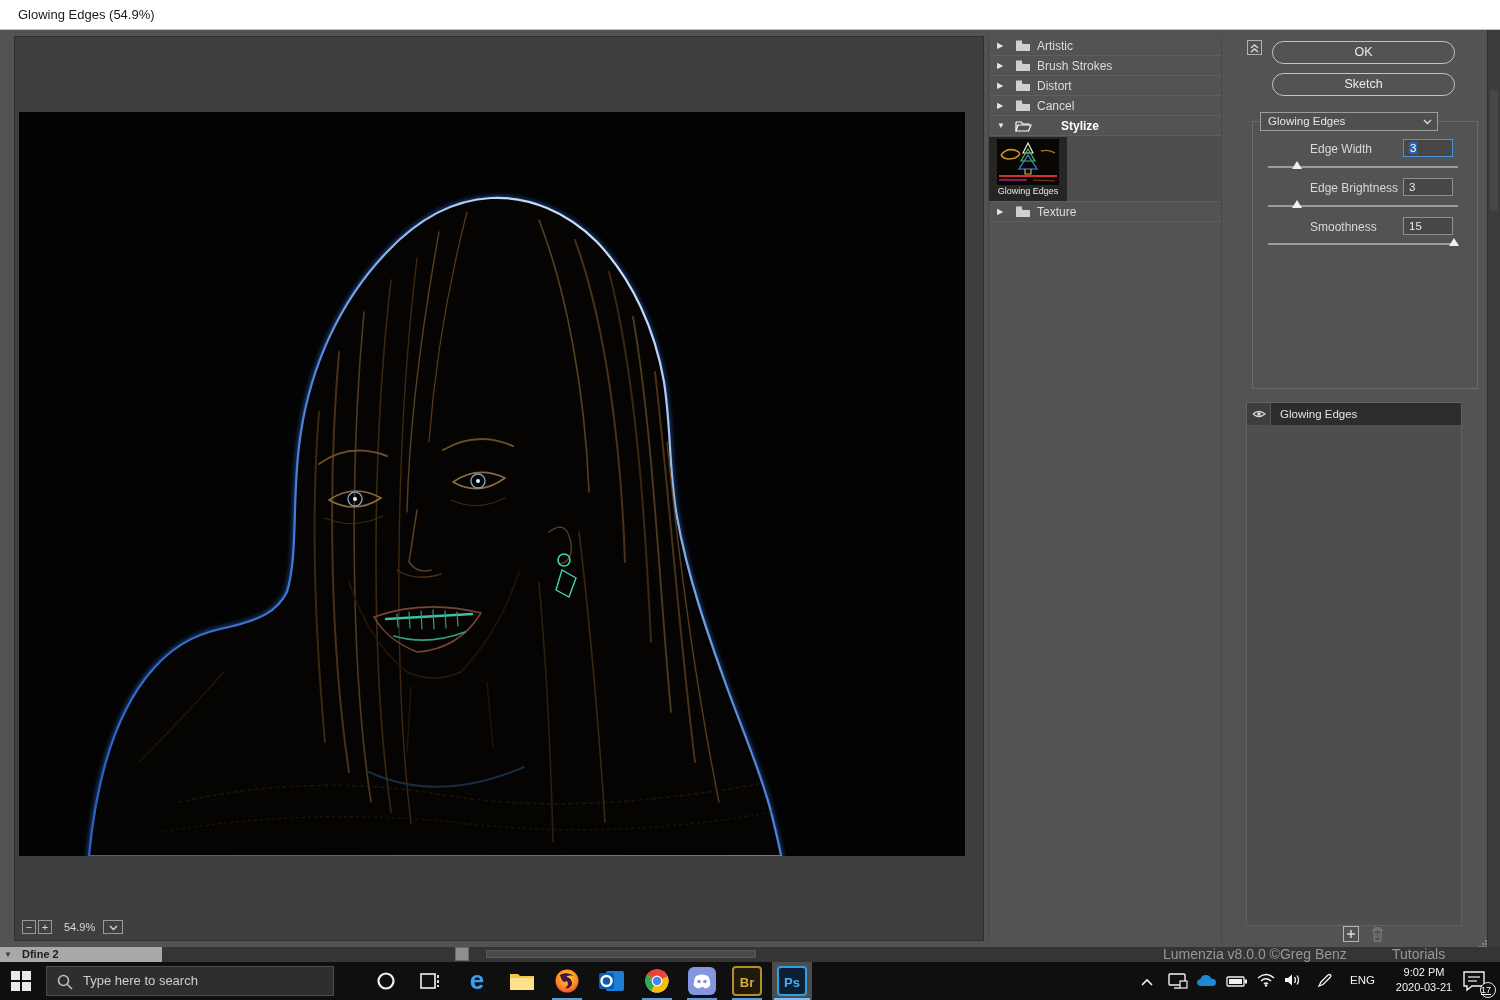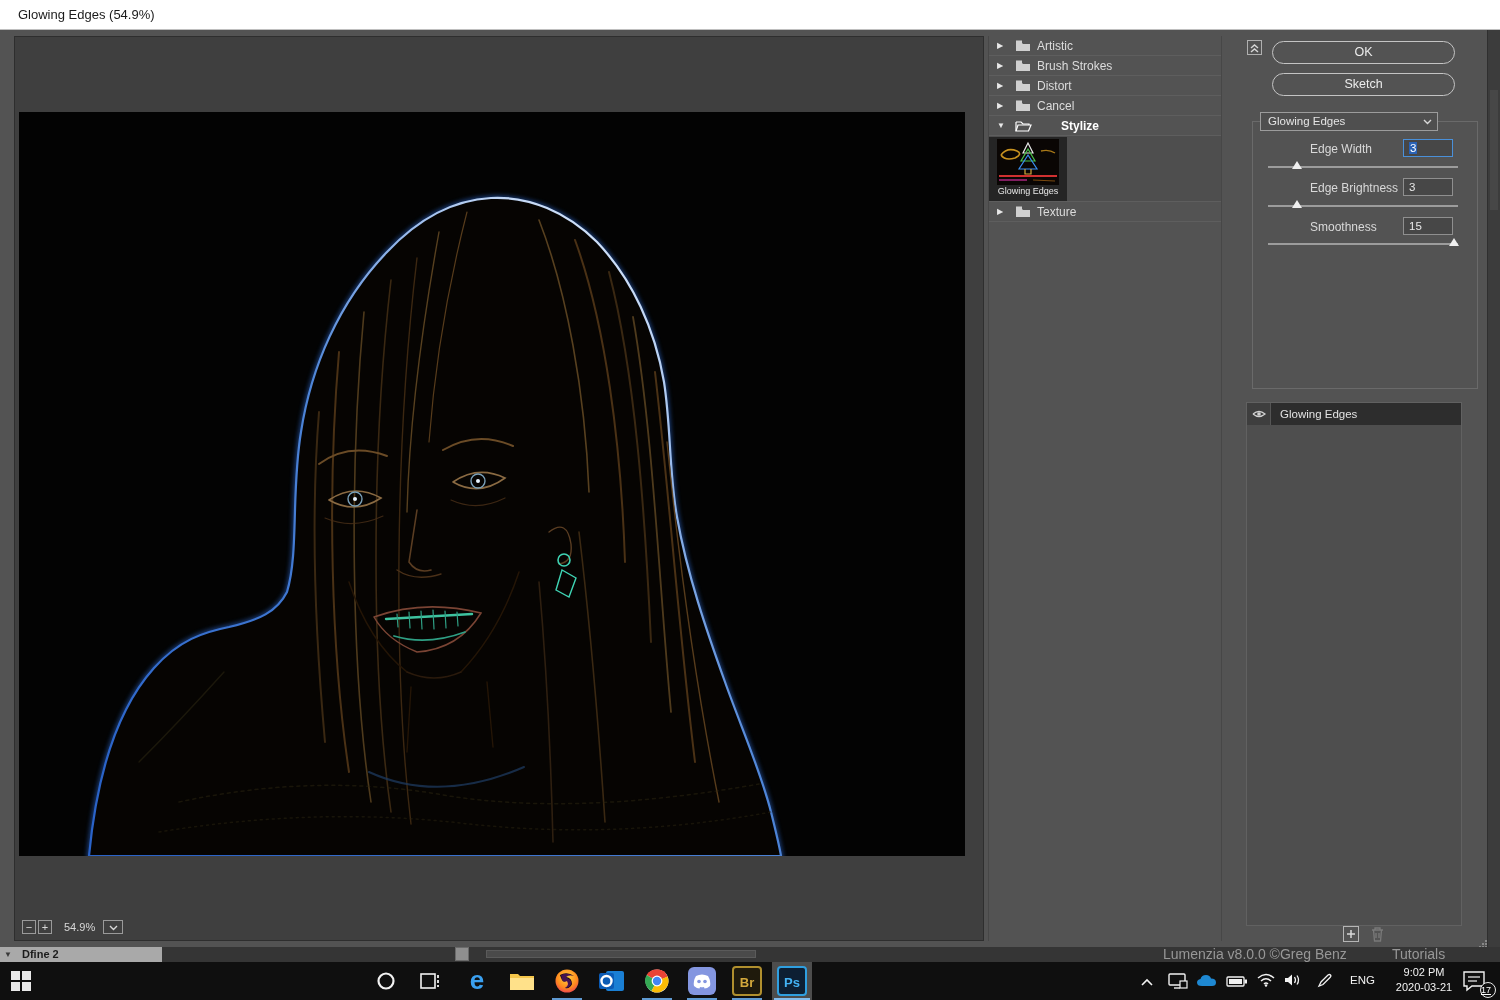--- a/index.html
+++ b/index.html
@@ -334,20 +334,27 @@
 
   <div id="taskbar">
     <div id="startbtn">
       <svg width="22" height="22">
           <rect x="1" y="1" width="9" height="9" fill="#e8e8e8"></rect>
           <rect x="12" y="1" width="9" height="9" fill="#e8e8e8"></rect>
           <rect x="1" y="12" width="9" height="9" fill="#e8e8e8"></rect>
           <rect x="12" y="12" width="9" height="9" fill="#e8e8e8"></rect>
         </svg>
     </div>
+    <div id="searchbox">
+      <svg width="16" height="16">
+          <circle cx="6.5" cy="6.5" r="5" fill="none" stroke="#bdbdbd" stroke-width="1.6"></circle>
+          <line x1="10.5" y1="10.5" x2="15" y2="15" stroke="#bdbdbd" stroke-width="1.6"></line>
+        </svg>
+      <span class="ph">Type here to search</span>
+    </div>
 
     <div class="slot" style="left:366px;">
       <svg class="appicon" width="20" height="20">
           <circle cx="10" cy="10" r="7.5" fill="none" stroke="#f2f2f2" stroke-width="2.2"></circle>
         </svg>
     </div>
     <div class="slot" style="left:410px;">
       <svg class="appicon" width="22" height="20">
           <rect x="2" y="3" width="14" height="14" fill="none" stroke="#f2f2f2" stroke-width="1.6"></rect>
           <line x1="19" y1="4" x2="19" y2="7" stroke="#f2f2f2" stroke-width="1.8"></line>

